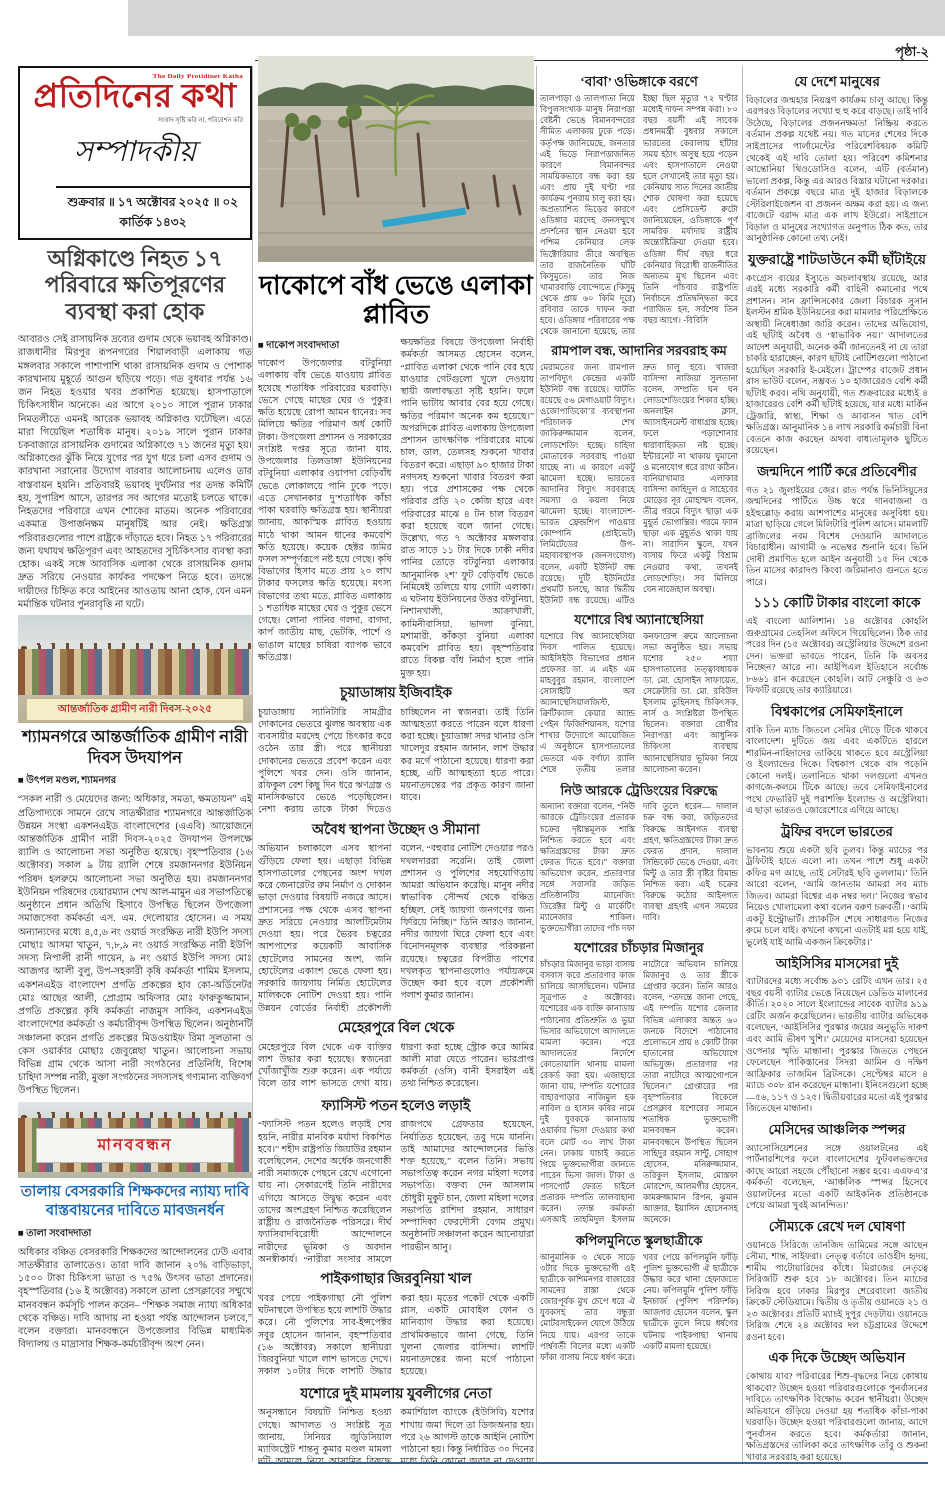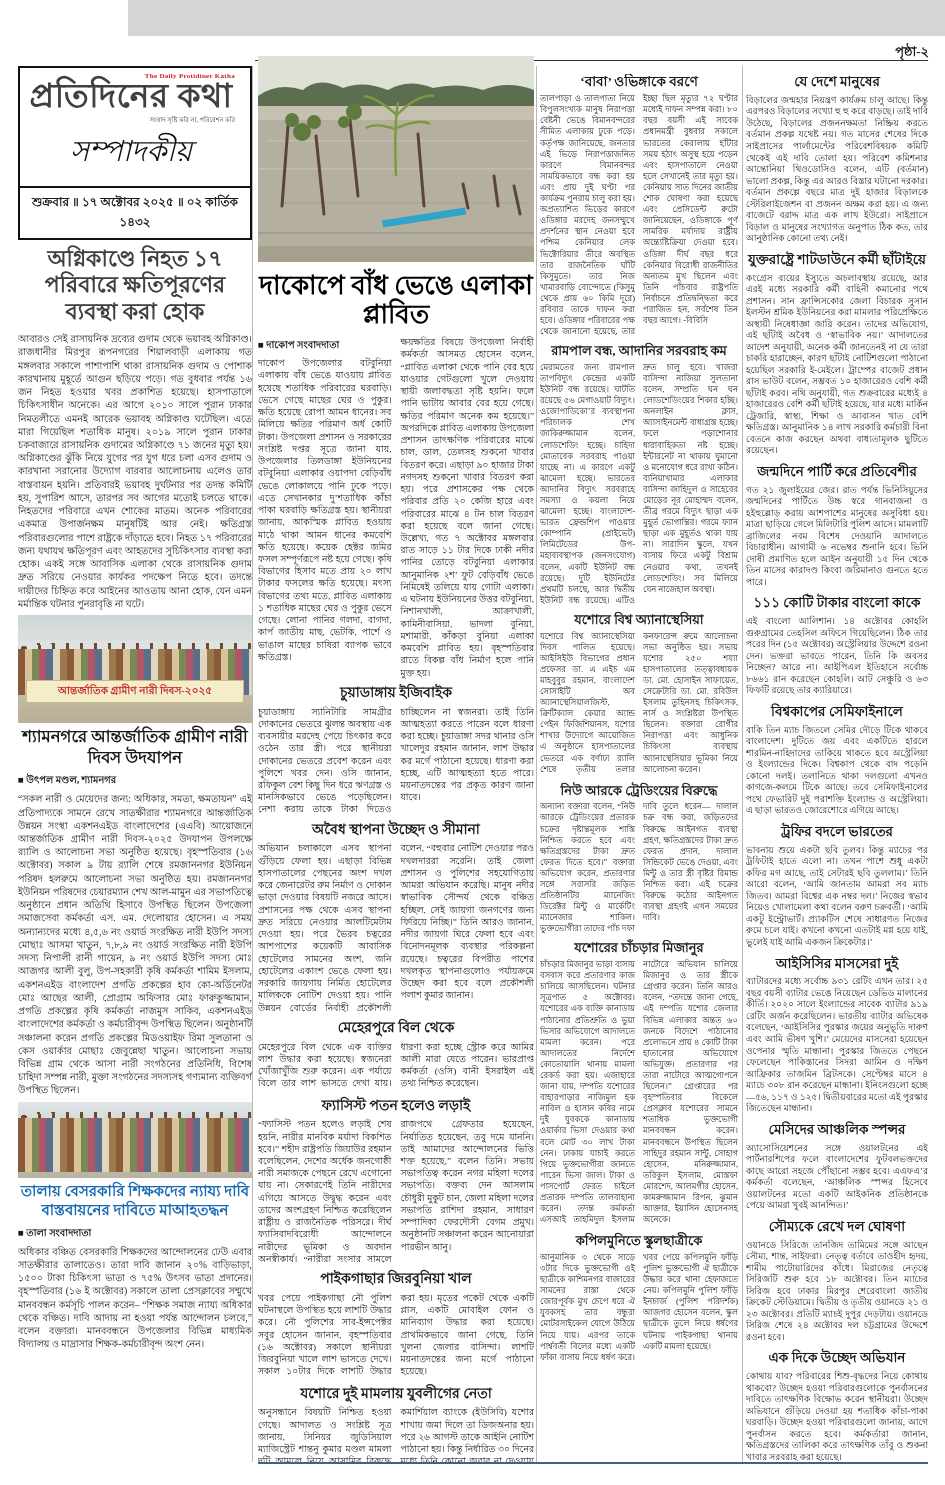--- a/index.html
+++ b/index.html
@@ -16,39 +16,39 @@
   .vrule{position:absolute;top:66px;height:1396px;width:1px;background:#b8b8b8;}
 
   .lane{position:absolute;overflow:hidden;}
   #lane1{left:18px;top:66px;width:234px;height:1400px;}
   #lane2{left:258px;top:56px;width:276px;height:1406px;}
   #lane3{left:540px;top:74px;width:198px;height:1388px;}
   #lane4{left:746px;top:66px;width:182px;height:1396px;}
 
   
   .masthead-box{border:2px solid #111;margin-bottom:6px;}
-  .masthead-inner{padding:4px 15px 0 7px;}
+  .masthead-inner{padding:4px 7px 0 7px;}
   .brand-en{color:#c92121;font-size:7px;font-weight:bold;text-align:right;letter-spacing:.3px;}
-  .brand{font-size:33px;font-weight:900;text-align:center;line-height:1.02;letter-spacing:.5px;color:#404040;}
+  .brand{font-size:33px;font-weight:900;text-align:center;line-height:1.02;letter-spacing:.5px;color:#b91c1c;}
   .tagline{font-size:6.5px;text-align:right;color:#333;margin-top:1px;}
   .script-line{font-style:italic;font-weight:400;font-size:29px;text-align:center;padding:2px 0 9px 0;color:#101010;}
-  .masthead-date{border-top:2px solid #111;font-weight:bold;font-size:12px;text-align:center;padding:5px 2px;}
+  .masthead-date{border-top:2px solid #111;font-weight:bold;font-size:12px;text-align:center;padding:5px 2px;margin-left:36px;}
 
   .ed-headline{font-size:22px;font-weight:bold;text-align:center;line-height:1.22;margin:6px 0 6px 0;color:#404040;}
   .body-text{font-size:9.6px;line-height:1.38;text-align:justify;margin:0 0 5px 0;}
   .byline{font-weight:bold;font-size:9.8px;margin:1px 0 3px 0;}
 
   .photo{position:relative;width:100%;overflow:hidden;margin:4px 0;}
   .photo-women{height:108px;background:linear-gradient(180deg,#cfd6d9 0%,#dfe3e0 30%,#c9c2ae 60%,#b9ae96 100%);}
   .crowd{position:absolute;left:0;top:34px;width:100%;height:46px;
     background:repeating-linear-gradient(90deg,#8a5a3b 0 7px,#d9c49a 7px 14px,#7a8a55 14px 21px,#b0566a 21px 28px,#5a6f8a 28px 35px,#e0d6c0 35px 42px,#9a7a4a 42px 49px);
     filter:blur(.4px);}
   .heads-row{position:absolute;left:0;top:28px;width:100%;height:12px;
     background:repeating-radial-gradient(circle at 6px 6px,#6d4a33 0 3px,transparent 3px 14px);}
-  .banner-yellow{position:absolute;bottom:20px;left:8px;right:8px;background:#f4edc9;border:1px solid #c9b98a;
+  .banner-yellow{position:absolute;bottom:2px;left:8px;right:8px;background:#f4edc9;border:1px solid #c9b98a;
     color:#c62a2a;font-weight:bold;font-size:10.5px;text-align:center;padding:2px 0;}
   .photo-chain{height:76px;background:linear-gradient(180deg,#dfe6ea 0%,#cfd2c8 40%,#b7b3a2 100%);}
   .banner-white{position:absolute;top:26px;left:18px;right:18px;background:#f7f5ef;border:1px solid #bbb;
     color:#c92a2a;font-weight:900;font-size:16px;text-align:center;padding:3px 0;letter-spacing:2px;}
   .h2-women{font-size:16.5px;font-weight:bold;text-align:center;line-height:1.25;margin:4px 0 4px 0;}
   .h2-tala{font-size:15px;font-weight:bold;text-align:center;line-height:1.3;margin:4px 0 4px 0;color:#1a6ab5;}
 
   
   .flood-photo{width:276px;height:206px;display:block;}
   .flood-h{color:#000000;font-size:26px;font-weight:900;text-align:center;line-height:1.12;margin:9px 0 7px 0;}
@@ -98,22 +98,23 @@
     <div class="crowd"></div>
     <div class="banner-yellow">আন্তর্জাতিক গ্রামীণ নারী দিবস-২০২৫</div>
   </div>
   <div class="h2-women">শ্যামনগরে আন্তর্জাতিক গ্রামীণ নারী দিবস উদযাপন</div>
   <div class="byline">■ উৎপল মণ্ডল, শ্যামনগর</div>
   <p class="body-text">“সকল নারী ও মেয়েদের জন্য: অধিকার, সমতা, ক্ষমতায়ন” এই প্রতিপাদ্যকে সামনে রেখে সাতক্ষীরার শ্যামনগরে আন্তর্জাতিক উন্নয়ন সংস্থা একশনএইড বাংলাদেশের (এএবি) আয়োজনে আন্তর্জাতিক গ্রামীণ নারী দিবস-২০২৫ উদযাপন উপলক্ষে র‌্যালি ও আলোচনা সভা অনুষ্ঠিত হয়েছে। বৃহস্পতিবার (১৬ অক্টোবর) সকাল ৯ টায় র‌্যালি শেষে রমজাননগর ইউনিয়ন পরিষদ হলরুমে আলোচনা সভা অনুষ্ঠিত হয়। রমজাননগর ইউনিয়ন পরিষদের চেয়ারম্যান শেখ আল-মামুন এর সভাপতিত্বে অনুষ্ঠানে প্রধান অতিথি হিসাবে উপস্থিত ছিলেন উপজেলা সমাজসেবা কর্মকর্তা এস. এম. দেলোয়ার হোসেন। এ সময় অন্যান্যদের মধ্যে ৪,৫,৬ নং ওয়ার্ড সংরক্ষিত নারী ইউপি সদস্য মোছাঃ আসমা খাতুন, ৭,৮,৯ নং ওয়ার্ড সংরক্ষিত নারী ইউপি সদস্য নিপালী রানী গায়েন, ৯ নং ওয়ার্ড ইউপি সদস্য মোঃ আজগর আলী বুলু, উপ-সহকারী কৃষি কর্মকর্তা শামিম ইসলাম, একশনএইড বাংলাদেশ প্রগতি প্রকল্পের হাব কো-অর্ডিনেটর মোঃ আছের আলী, প্রোগ্রাম অফিসার মোঃ ফারুকুজ্জামান, প্রগতি প্রকল্পের কৃষি কর্মকর্তা নাজমুস সাকিব, একশনএইড বাংলাদেশের কর্মকর্তা ও কর্মচারীবৃন্দ উপস্থিত ছিলেন। অনুষ্ঠানটি সঞ্চালনা করেন প্রগতি প্রকল্পের মিডওয়াইফ রিমা সুলতানা ও কেস ওয়ার্কার মোছাঃ জেবুন্নেছা খাতুন। আলোচনা সভায় বিভিন্ন গ্রাম থেকে আসা নারী সংগঠনের প্রতিনিধি, বিশেষ চাহিদা সম্পন্ন নারী, মুক্তা সংগঠনের সদস্যসহ গণ্যমান্য ব্যক্তিবর্গ উপস্থিত ছিলেন।</p>
 
   <div class="photo photo-chain">
     <div class="heads-row" style="top:10px;"></div>
     <div class="crowd" style="top:16px;height:54px;"></div>
-  </div>
-  <div class="h2-tala">তালায় বেসরকারি শিক্ষকদের ন্যায্য দাবি বাস্তবায়নের দাবিতে মাআহতদ্ধন</div>
+    <div class="banner-white">মানববন্ধন</div>
+  </div>
+  <div class="h2-tala">তালায় বেসরকারি শিক্ষকদের ন্যায্য দাবি বাস্তবায়নের দাবিতে মাবজনর্ধন</div>
   <div class="byline">■ তালা সংবাদদাতা</div>
   <p class="body-text">অধিকার বঞ্চিত বেসরকারি শিক্ষকদের আন্দোলনের ঢেউ এবার সাতক্ষীরার তালাতেও। তারা দাবি জানান ২০% বাড়িভাড়া, ১৫০০ টাকা চিকিৎসা ভাতা ও ৭৫% উৎসব ভাতা প্রদানের। বৃহস্পতিবার (১৬ ই অক্টোবর) সকালে তালা প্রেসক্লাবের সম্মুখে মানববন্ধন কর্মসূচি পালন করেন– “শিক্ষক সমাজ ন্যায্য অধিকার থেকে বঞ্চিত। দাবি আদায় না হওয়া পর্যন্ত আন্দোলন চলবে,” বলেন বক্তারা। মানববন্ধনে উপজেলার বিভিন্ন মাধ্যমিক বিদ্যালয় ও মাদ্রাসার শিক্ষক-কর্মচারীবৃন্দ অংশ নেন।</p>
 </div>
 
 <div class="lane" id="lane2">
   <svg class="flood-photo" viewBox="0 0 276 206" aria-hidden="true">
     <rect x="0" y="0" width="276" height="44" fill="#dde1d6"></rect>
     <path d="M0,40 Q20,26 45,34 Q60,20 85,32 Q105,24 130,34 Q150,22 175,32 Q200,26 225,34 Q250,24 276,34 L276,52 L0,52 Z" fill="#5d6e50"></path>
     <rect x="0" y="50" width="276" height="156" fill="#b5afa0"></rect>
     <rect x="0" y="50" width="276" height="14" fill="#c6c0b0"></rect>

